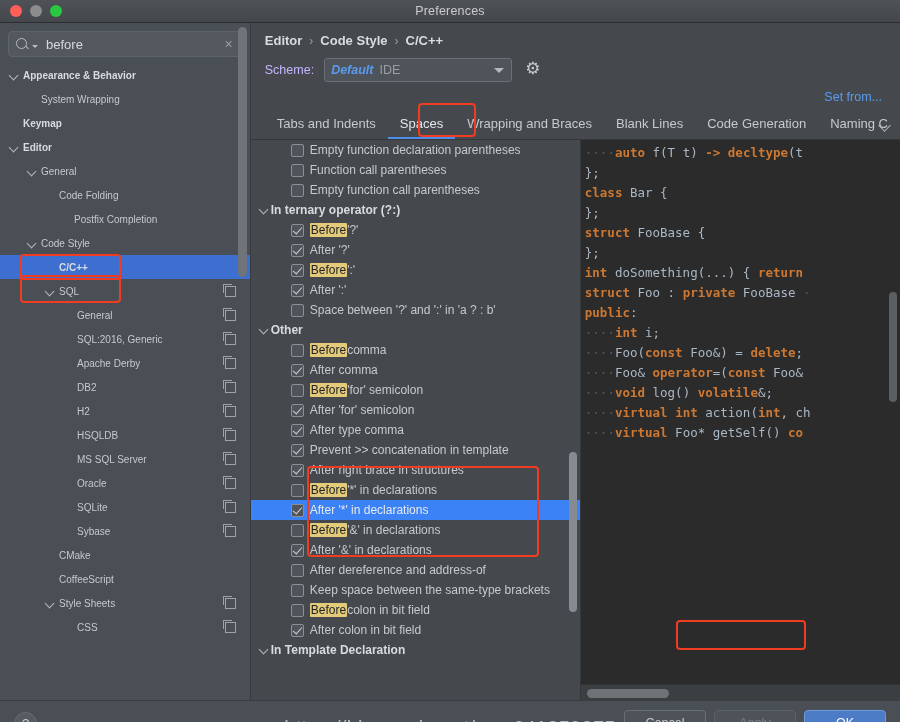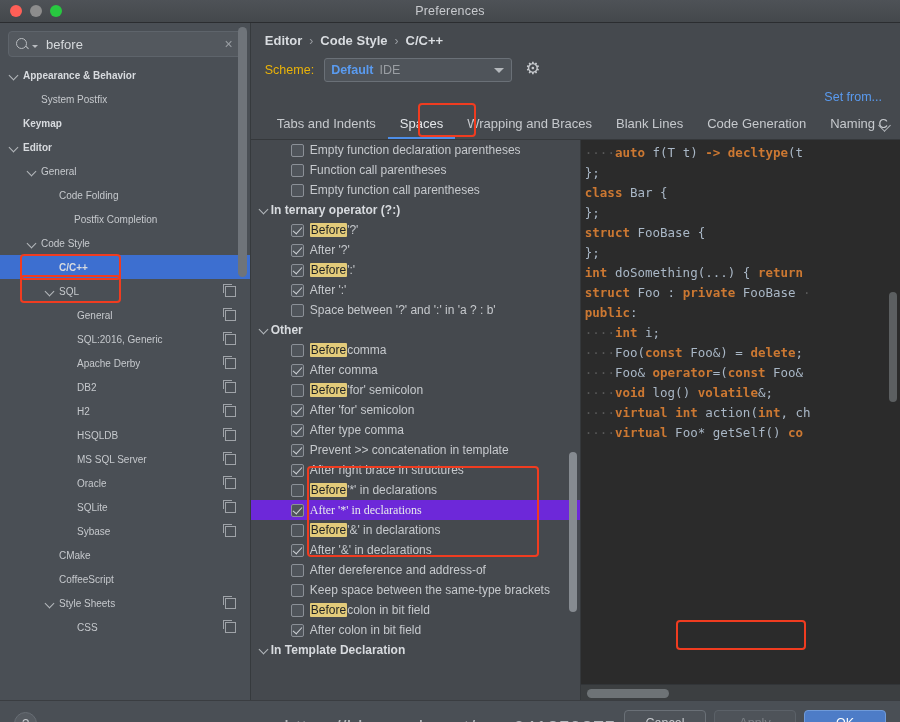--- a/index.html
+++ b/index.html
@@ -116,28 +116,28 @@
     display: flex; align-items: center; gap: 7px;
     padding: 10px 12px 6px 14px;
     font-size: 13px; font-weight: bold; color: #d9dce0;
   }
   .crumb-sep { color: #9a9ea3; font-weight: normal; font-size: 12px; }
 
   .scheme-row {
     display: flex; align-items: center; gap: 10px;
     padding: 4px 12px 2px 14px;
   }
-  .scheme-lbl { font-size: 12.5px; color: #eab308; }
+  .scheme-lbl { font-size: 12.5px; color: #c4b5fd; }
   .scheme-dd {
     width: 188px; height: 24px;
     background: #4f545a; border: 1px solid #6a7077; border-radius: 3px;
     display: flex; align-items: center; padding: 0 6px; gap: 6px;
     position: relative;
   }
-  .scheme-name { font-size: 12.5px; font-weight: bold; color: #5a9bf0; }
+  .scheme-name { font-size: 12.5px; font-weight: bold; color: #5a9bf0; font-style: italic; }
   .scheme-sub { font-size: 12.5px; color: #9a9ea3; }
   .dd-caret {
     position: absolute; right: 7px; width: 0; height: 0;
     border-left: 5px solid transparent; border-right: 5px solid transparent;
     border-top: 5px solid #b4b8bc;
   }
   .gear {
     width: 15px; height: 15px; position: relative; margin-left: 4px;
   }
   .gear::before {
@@ -179,21 +179,21 @@
   .optlist {
     width: 330px; background: #45494e; position: relative;
     overflow: hidden; border-right: 1px solid #35383b;
   }
   .orow {
     height: 20px; display: flex; align-items: center;
     font-size: 12px; color: #c6c9cd; padding-left: 6px;
     white-space: nowrap; position: relative;
   }
   .orow.hdr { font-weight: bold; color: #d8dbdf; }
-  .orow.selrow { background: #6d28d9; color: #e6e9ec; font-family: Liberation Serif, serif; }
+  .orow.selrow { background: #3b82f6; color: #e6e9ec; }
   .oarrow { width: 14px; height: 12px; position: relative; flex: 0 0 auto; }
   .oarrow.open::after {
     content: ""; position: absolute; left: 3px; top: 2px;
     width: 6px; height: 6px;
     border-right: 1.5px solid #b4b8bc; border-bottom: 1.5px solid #b4b8bc;
     transform: rotate(45deg);
   }
   .oindent { width: 34px; flex: 0 0 auto; }
   .cb {
     width: 13px; height: 13px; flex: 0 0 auto;
@@ -295,21 +295,21 @@
           <div class="search-clear">×</div>
         </div>
       </div>
       <div class="tree" id="tree">
           <div class="trow bold">
             <span class="arrow open" style="margin-left: 8px;"></span>
             <span class="tlabel" style="margin-left: 3px;">Appearance &amp; Behavior</span>
           </div>
           <div class="trow">
             <span class="arrow" style="margin-left: 26px;"></span>
-            <span class="tlabel" style="margin-left: 3px;">System Postfix</span>
+            <span class="tlabel" style="margin-left: 3px;">System Wrapping</span>
           </div>
           <div class="trow bold">
             <span class="arrow" style="margin-left: 8px;"></span>
             <span class="tlabel" style="margin-left: 3px;">Keymap</span>
           </div>
           <div class="trow bold">
             <span class="arrow open" style="margin-left: 8px;"></span>
             <span class="tlabel" style="margin-left: 3px;">Editor</span>
           </div>
           <div class="trow">

